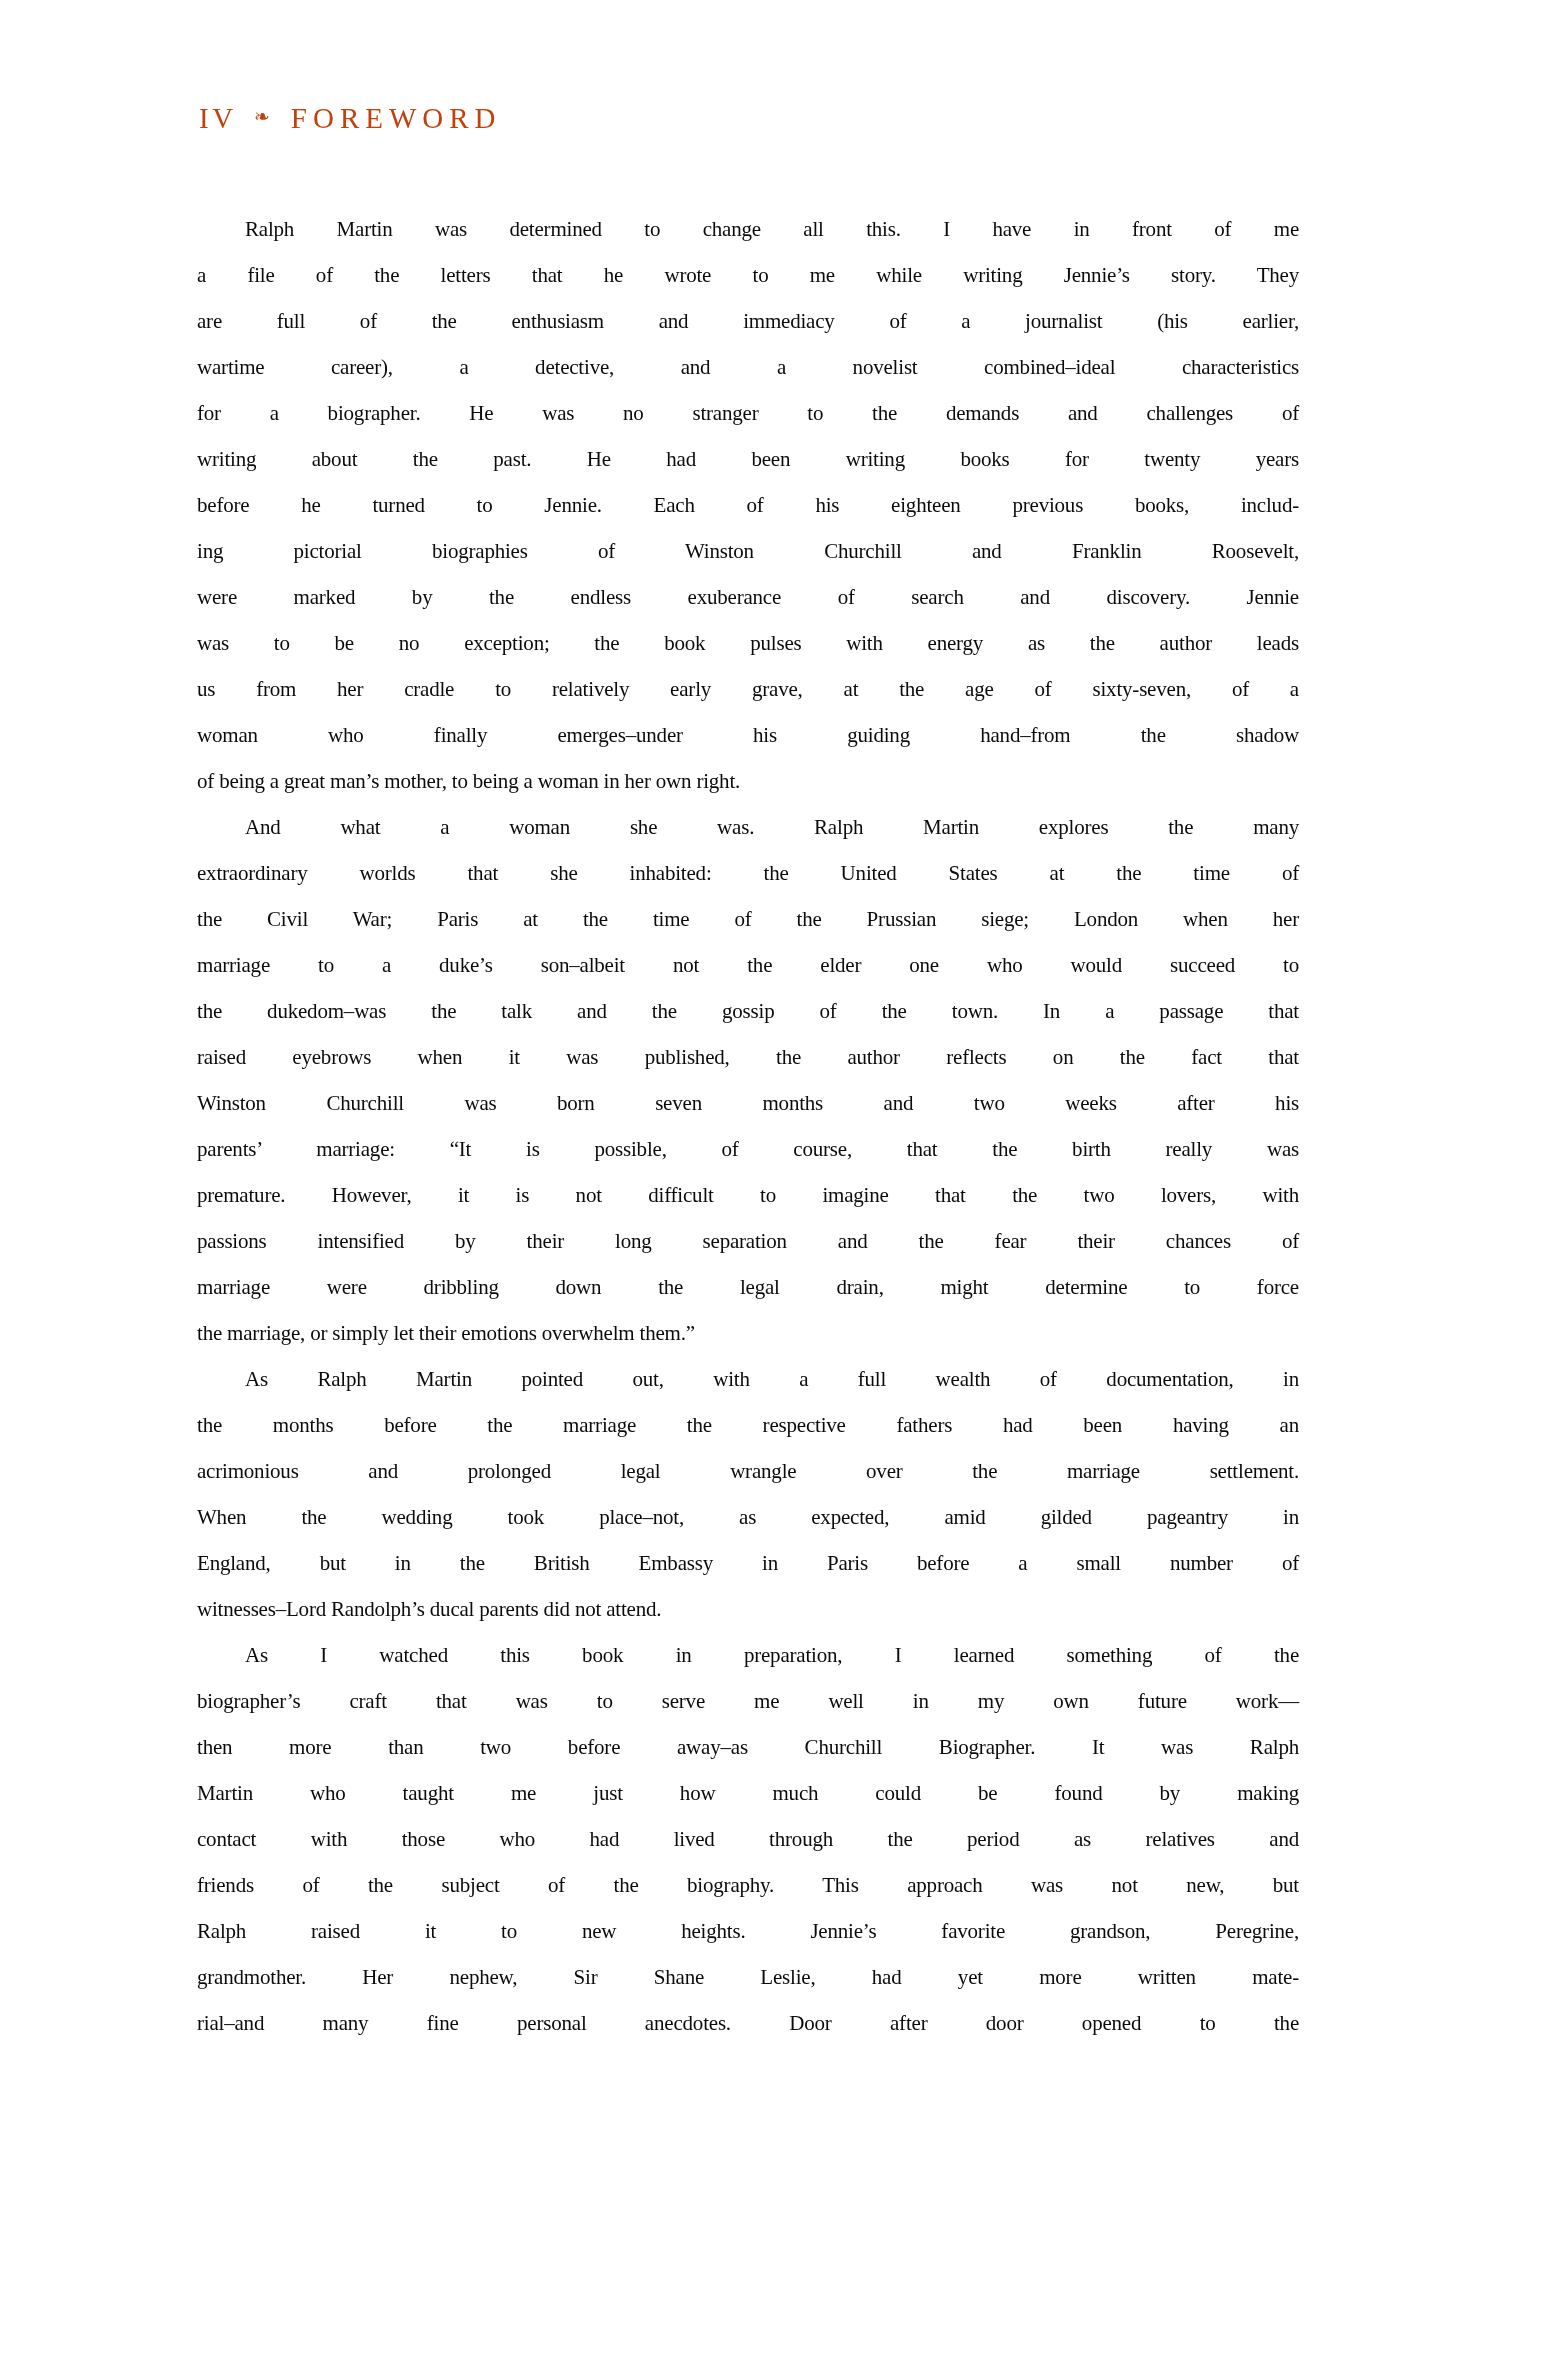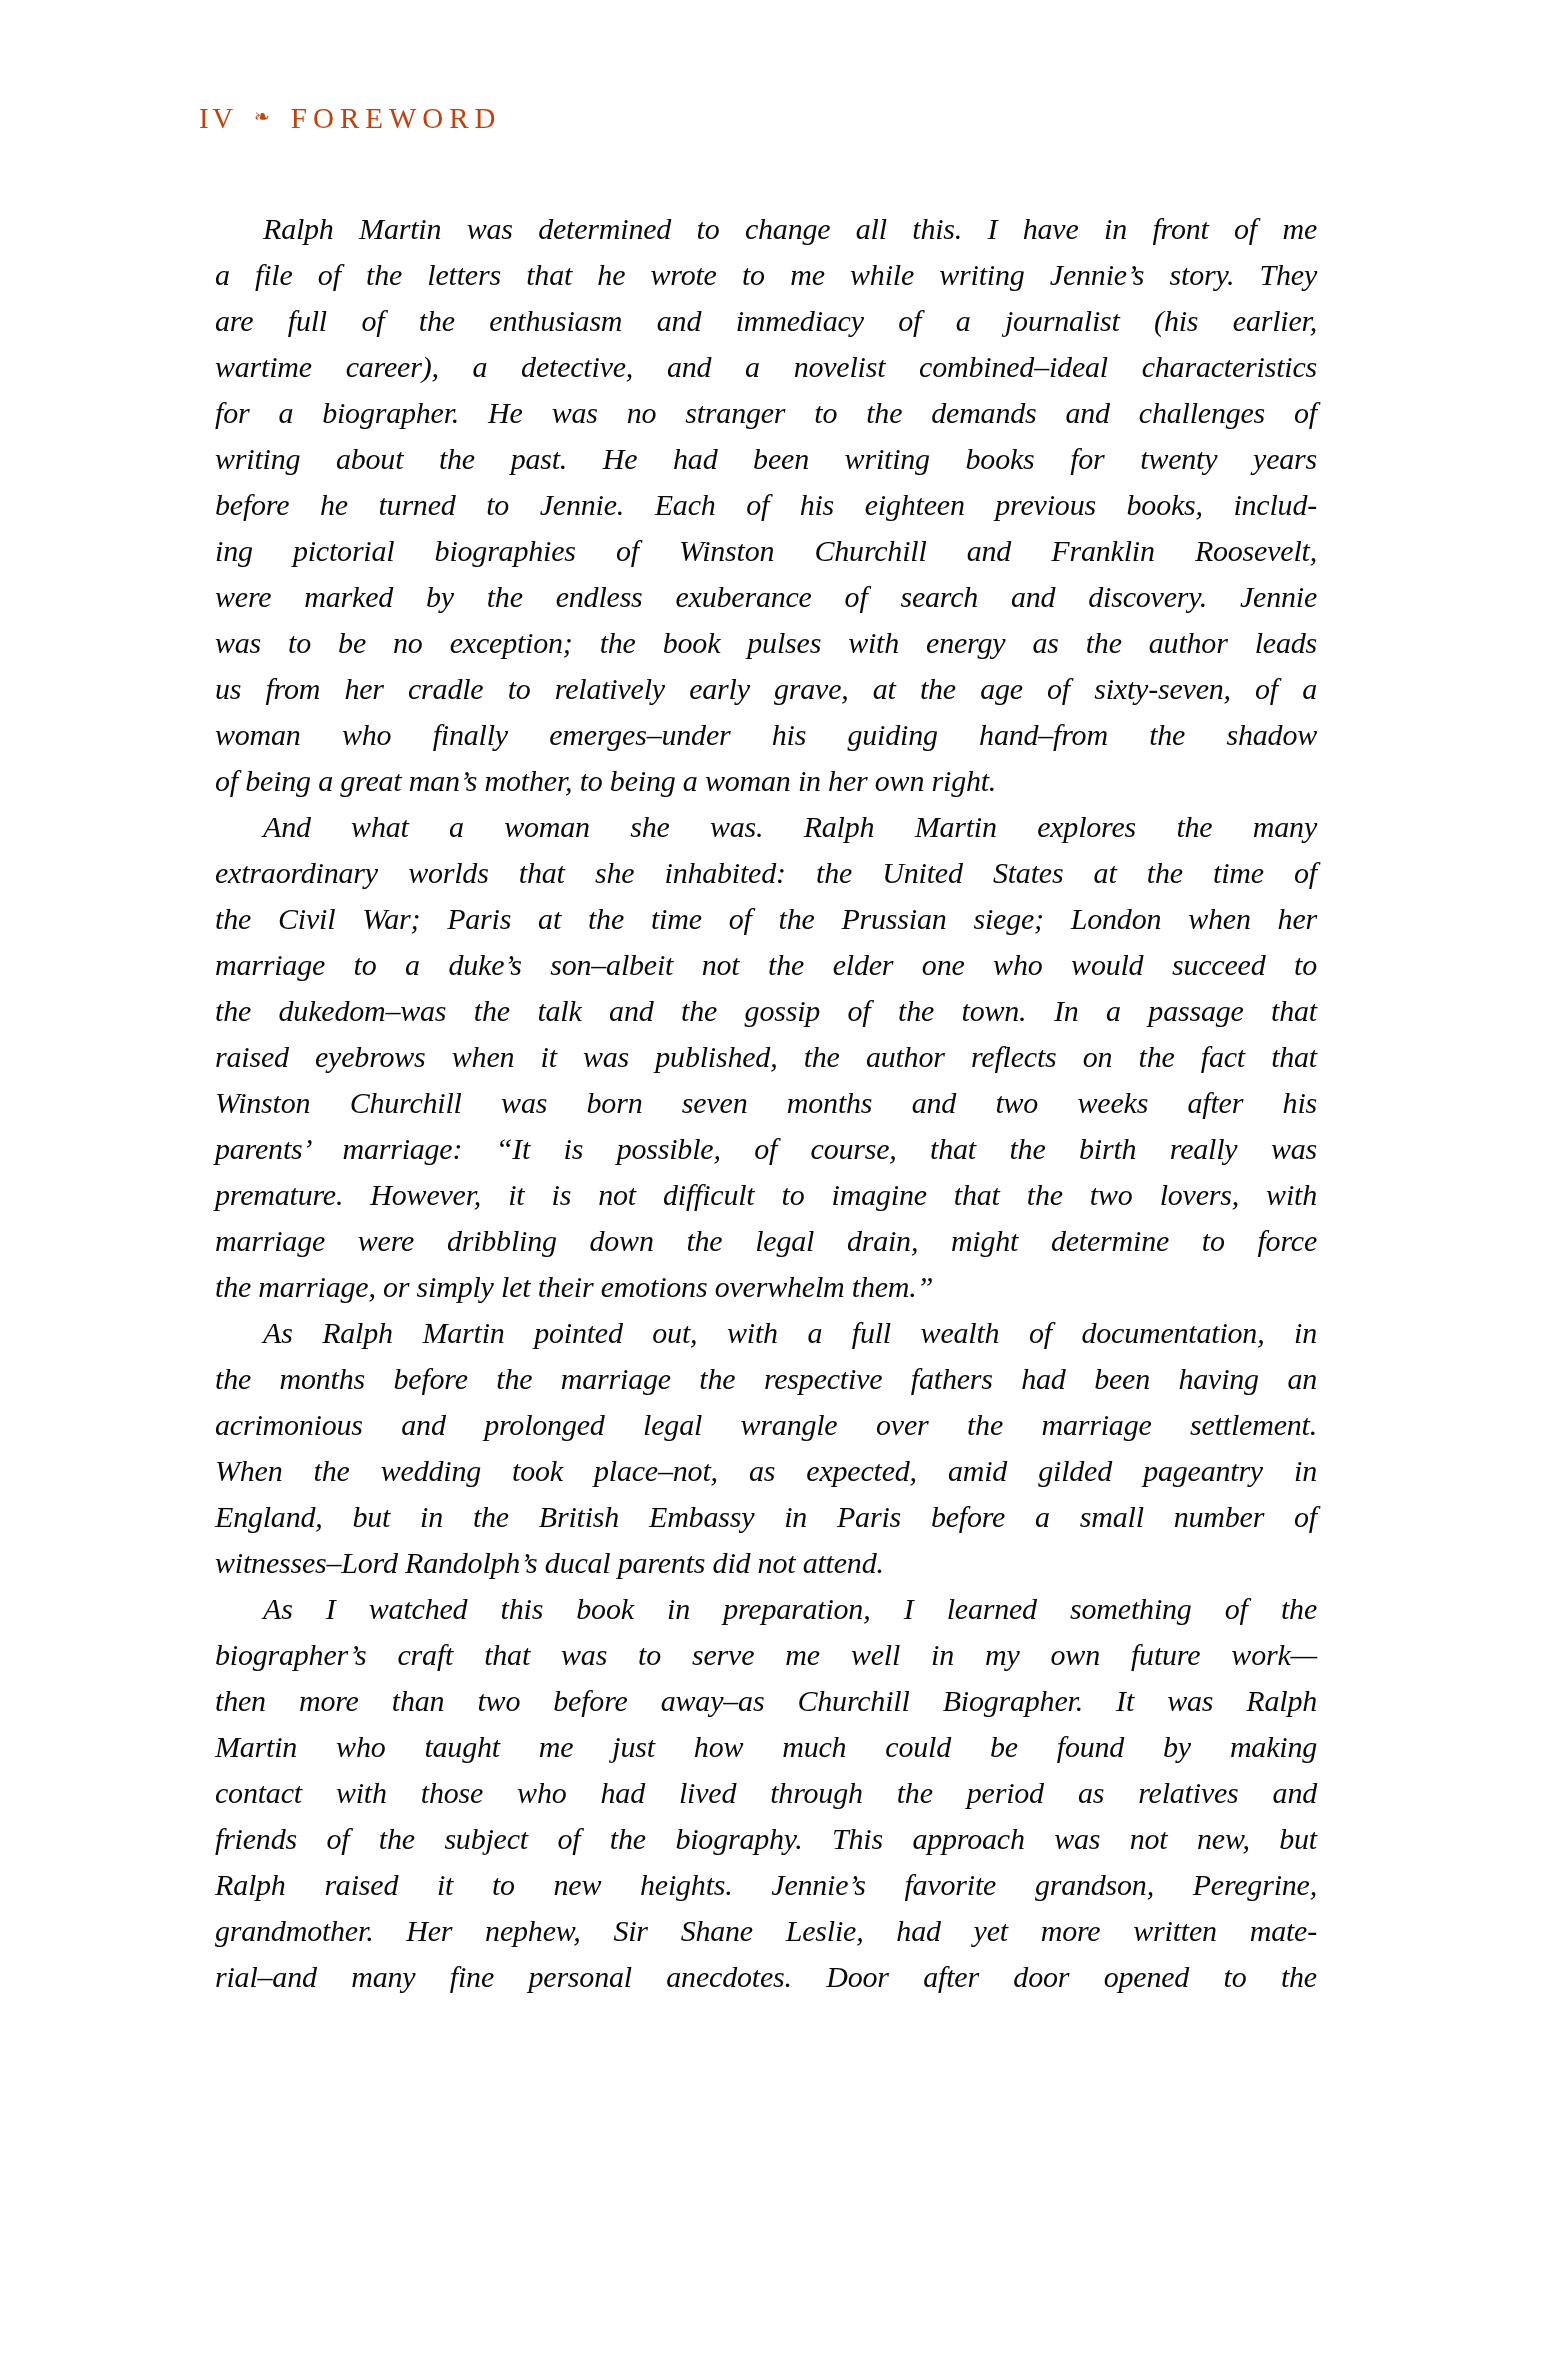--- a/index.html
+++ b/index.html
@@ -29,28 +29,27 @@
     font-family: "DejaVu Sans", sans-serif;
     font-size: 19px;
     margin: 0 21px 0 17.3px;
     transform: translateY(-1.7px);
   }
   .running-head .head-title {
     letter-spacing: 6px;
   }
   .body-text {
     position: absolute;
-    left: 215px;
+    left: 197px;
     top: 206px;
     width: 1102px;
-    font-size: 30px;
+    font-size: 21px;
     line-height: 46px;
     letter-spacing: -0.2px;
     color: #0b0b0b;
-    font-style: italic;
   }
   .paragraph { margin: 0; }
   .line {
     text-align: justify;
     text-align-last: justify;
     white-space: normal;
   }
   .line.first { text-indent: 48px; }
   .line.last { text-align-last: left; }
 </style>
@@ -82,20 +81,21 @@
     <div class="paragraph">
       <div class="line first">And what a woman she was. Ralph Martin explores the many</div>
       <div class="line">extraordinary worlds that she inhabited: the United States at the time of</div>
       <div class="line">the Civil War; Paris at the time of the Prussian siege; London when her</div>
       <div class="line">marriage to a duke’s son–albeit not the elder one who would succeed to</div>
       <div class="line">the dukedom–was the talk and the gossip of the town. In a passage that</div>
       <div class="line">raised eyebrows when it was published, the author reflects on the fact that</div>
       <div class="line">Winston Churchill was born seven months and two weeks after his</div>
       <div class="line">parents’ marriage: “It is possible, of course, that the birth really was</div>
       <div class="line">premature. However, it is not difficult to imagine that the two lovers, with</div>
+      <div class="line">passions intensified by their long separation and the fear their chances of</div>
       <div class="line">marriage were dribbling down the legal drain, might determine to force</div>
       <div class="line last">the marriage, or simply let their emotions overwhelm them.”</div>
     </div>
     <div class="paragraph">
       <div class="line first">As Ralph Martin pointed out, with a full wealth of documentation, in</div>
       <div class="line">the months before the marriage the respective fathers had been having an</div>
       <div class="line">acrimonious and prolonged legal wrangle over the marriage settlement.</div>
       <div class="line">When the wedding took place–not, as expected, amid gilded pageantry in</div>
       <div class="line">England, but in the British Embassy in Paris before a small number of</div>
       <div class="line last">witnesses–Lord Randolph’s ducal parents did not attend.</div>

